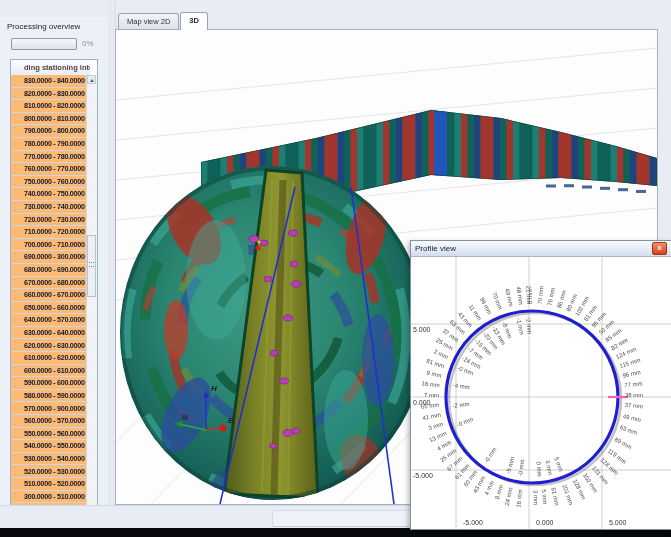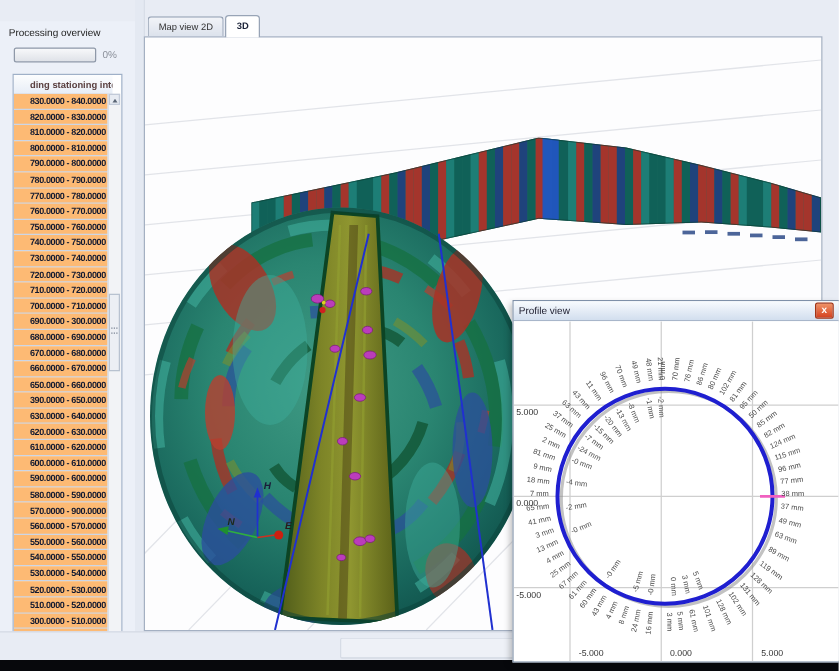--- a/index.html
+++ b/index.html
@@ -142,21 +142,21 @@
         <div class="trow">
           <span class="swatch" style="background: rgb(0, 221, 17);"></span>
           <span class="tcell">660.0000 - 670.0000</span>
         </div>
         <div class="trow">
           <span class="swatch" style="background: rgb(0, 221, 17);"></span>
           <span class="tcell">650.0000 - 660.0000</span>
         </div>
         <div class="trow">
           <span class="swatch" style="background: rgb(0, 221, 17);"></span>
-          <span class="tcell">390.0000 - 650.0000</span>
+          <span class="tcell">640.0000 - 570.0000</span>
         </div>
         <div class="trow">
           <span class="swatch" style="background: rgb(0, 221, 17);"></span>
           <span class="tcell">630.0000 - 640.0000</span>
         </div>
         <div class="trow">
           <span class="swatch" style="background: rgb(0, 221, 17);"></span>
           <span class="tcell">620.0000 - 630.0000</span>
         </div>
         <div class="trow">

